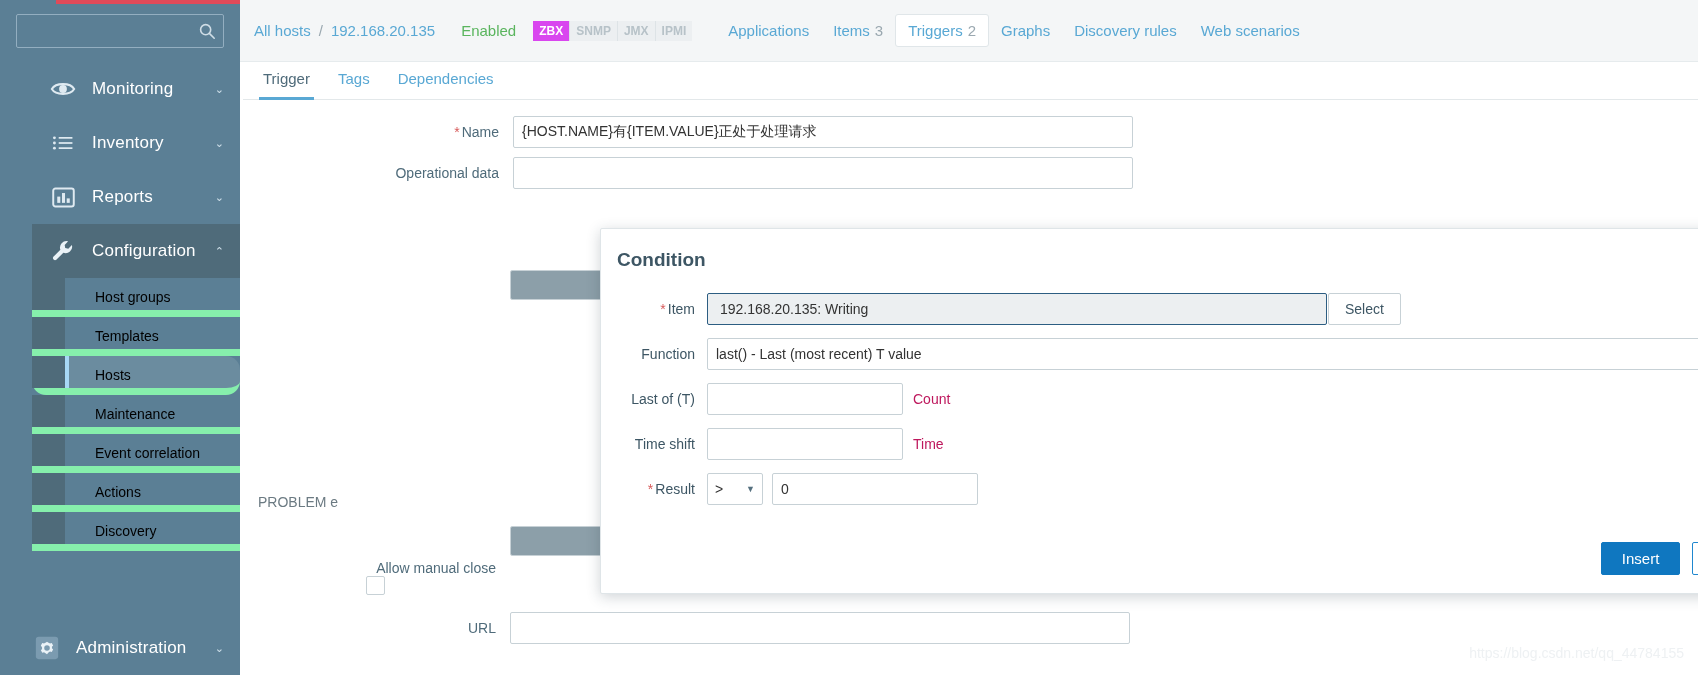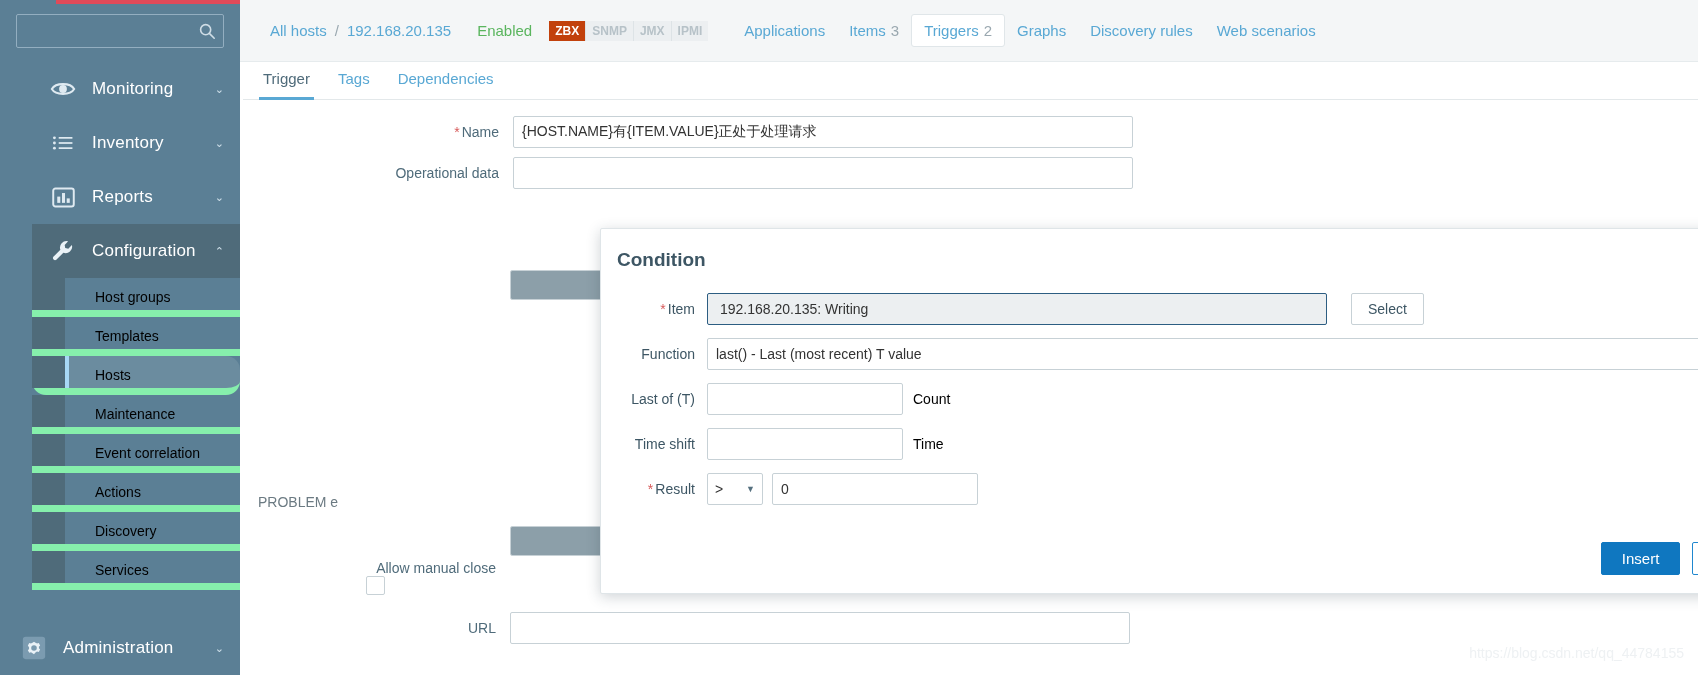--- a/index.html
+++ b/index.html
@@ -105,38 +105,38 @@
   .sub-item.selected { background: #6b8c9f; border-radius: 14px; }
   .sub-item.selected::after {
     content: "";
     position: absolute;
     left: 33px; top: 0; bottom: 0;
     width: 4px;
     background: #a7d8f5;
   }
   .nav-bottom {
     position: absolute;
-    bottom: 0; left: 3px; right: 0;
+    bottom: 0; left: 16px; right: 0;
   }
 
   
   .main {
     flex: 1 1 auto;
     height: 675px;
     background: #fff;
     position: relative;
     overflow: hidden;
   }
   .header-strip {
     height: 62px;
     background: #f4f6f7;
     border-bottom: 1px solid #e6ebed;
     display: flex;
     align-items: center;
-    padding: 0 0 0 30px;
+    padding: 0 0 0 14px;
   }
   .crumbs {
     display: flex;
     align-items: center;
     font-size: 15px;
     white-space: nowrap;
   }
   .crumb-link { color: #59a8d4; cursor: pointer; }
   .crumb-sep { color: #9aa8b0; margin: 0 8px; }
   .crumb-host { color: #59a8d4; cursor: pointer; }
@@ -150,21 +150,21 @@
   .iface {
     padding: 3px 6px;
     color: #b7c2c8;
     background: #eceff1;
     border-right: 1px solid #dde3e6;
     line-height: 14px;
     cursor: default;
   }
   .iface:last-child { border-right: none; }
   .iface.on {
-    background: #c2410c;
+    background: #d946ef;
     color: #ffffff;
   }
   .hdr-tabs {
     display: flex;
     align-items: center;
     margin-left: 24px;
     font-size: 15px;
   }
   .hdr-tab {
     color: #59a8d4;
@@ -348,21 +348,21 @@
     background: #fff;
     outline: none;
     font-family: "Liberation Sans", sans-serif;
   }
   .minput.focused {
     border: 1px solid #2c5d82;
     background: #eceff1;
     width: 620px;
   }
   .select-btn {
-    margin-left: 24px;
+    margin-left: 1px;
     height: 32px;
     padding: 0 16px;
     background: #fff;
     border: 1px solid #c7d1d6;
     border-radius: 2px;
     font-size: 14px;
     color: #3d5664;
     cursor: pointer;
     font-family: "Liberation Sans", sans-serif;
   }
@@ -377,21 +377,21 @@
     padding: 0 8px;
     font-size: 14px;
     color: #333;
     position: relative;
     cursor: pointer;
   }
   .minput.small { width: 196px; }
   .suffix {
     margin-left: 10px;
     font-size: 14px;
-    color: #000000;
+    color: #be185d;
   }
   .op-select {
     width: 56px;
     height: 32px;
     border: 1px solid #c7d1d6;
     border-radius: 2px;
     background: #fff;
     display: flex;
     align-items: center;
     justify-content: space-between;
@@ -513,21 +513,20 @@
       </div>
 
       <div class="sub-list">
         <div class="sub-item">Host groups</div>
         <div class="sub-item">Templates</div>
         <div class="sub-item selected">Hosts</div>
         <div class="sub-item">Maintenance</div>
         <div class="sub-item">Event correlation</div>
         <div class="sub-item">Actions</div>
         <div class="sub-item">Discovery</div>
-        <div class="sub-item">Services</div>
       </div>
     </div>
 
     <div class="nav-bottom">
       <div class="nav-item">
         <span class="nav-ico">
           <svg viewBox="0 0 28 28" width="26" height="26">
             <rect x="2" y="2" width="24" height="24" rx="3" fill="#7b9bb0"></rect>
             <path d="M14 7.3 l1.6 1.1 a6 6 0 0 1 1.6 0.7 l1.9 -0.4 1.5 2.6 -1.3 1.4 a6 6 0 0 1 0 1.6 l1.3 1.4 -1.5 2.6 -1.9 -0.4 a6 6 0 0 1 -1.6 0.9 L14 20.7 l-1.6 -1.1 a6 6 0 0 1 -1.6 -0.9 l-1.9 0.4 -1.5 -2.6 1.3 -1.4 a6 6 0 0 1 0 -1.6 L7.4 11.3 8.9 8.7 l1.9 0.4 a6 6 0 0 1 1.6 -0.7 z" fill="#eaf2f7"></path>
             <circle cx="14" cy="14" r="3" fill="#7b9bb0"></circle>

